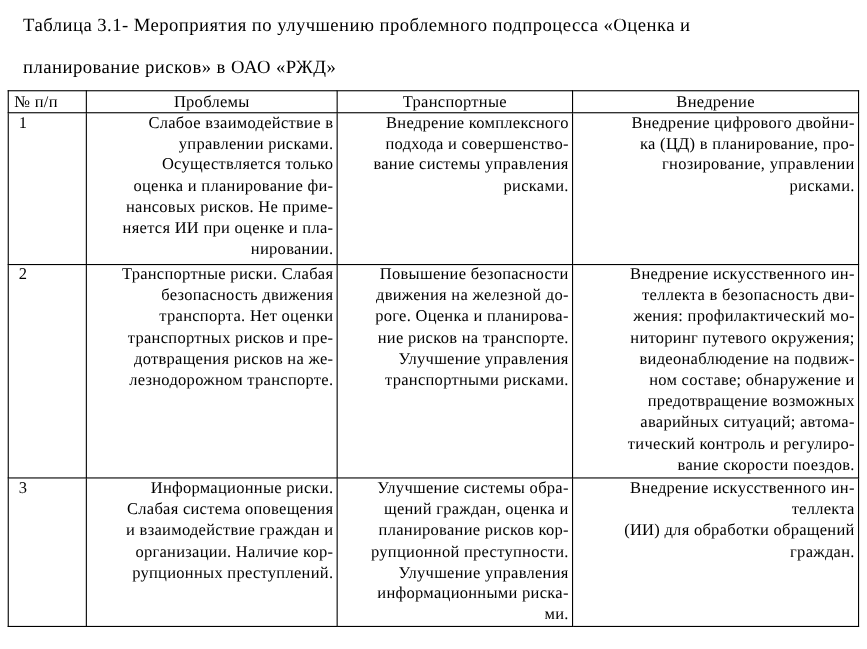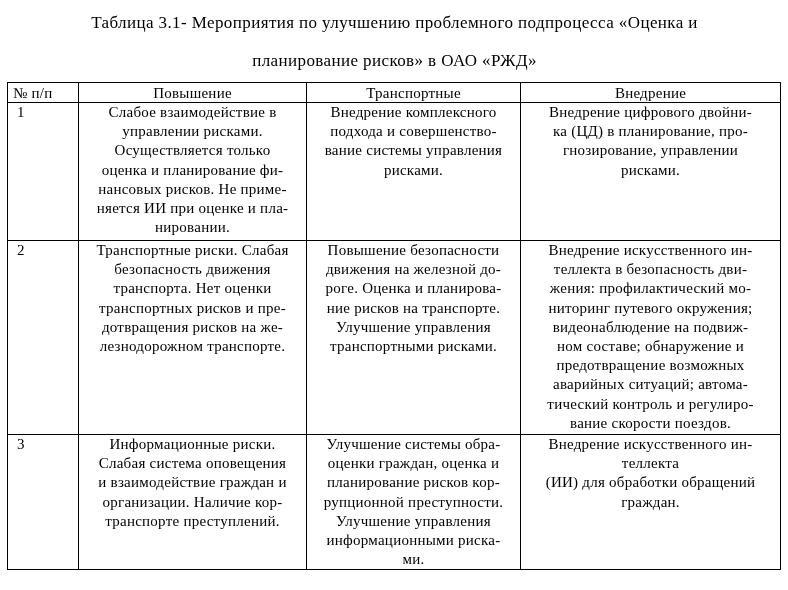--- a/index.html
+++ b/index.html
@@ -13,21 +13,20 @@
     color: #000000;
     font-family: "Liberation Serif", "DejaVu Serif", serif;
     overflow: hidden;
   }
   .caption {
     margin: 4px 20px 0 21px;
     font-size: 17px;
     line-height: 38px;
     letter-spacing: 0.4px;
     white-space: pre-line;
-    text-align: center;
   }
   table.risk-table {
     border-collapse: collapse;
     table-layout: fixed;
     margin-left: 7px;
     margin-top: 2px;
     width: 773px;
   }
   table.risk-table th,
   table.risk-table td {
@@ -46,21 +45,21 @@
     text-align: center;
     vertical-align: middle;
     line-height: 18px;
   }
   thead th.num-header {
     text-align: left;
     padding-left: 5px;
   }
   tbody td {
     vertical-align: top;
-    text-align: center;
+    text-align: right;
     line-height: 19.2px;
     white-space: pre-line;
     padding-top: 1px;
   }
   tbody td.num-cell {
     text-align: left;
     padding-left: 9px;
   }
 </style>
 </head>
@@ -72,21 +71,21 @@
 <table class="risk-table">
   <colgroup>
     <col style="width:71px">
     <col style="width:228px">
     <col style="width:214px">
     <col style="width:260px">
   </colgroup>
   <thead>
     <tr class="header-row">
       <th class="num-header">№ п/п</th>
-      <th>Повышение</th>
+      <th>Проблемы</th>
       <th>Транспортные</th>
       <th>Внедрение</th>
     </tr>
   </thead>
   <tbody>
     <tr class="row-1">
       <td class="num-cell">1</td>
       <td>Слабое взаимодействие в
 управлении рисками.
 Осуществляется только
@@ -127,23 +126,23 @@
 аварийных ситуаций; автома-
 тический контроль и регулиро-
 вание скорости поездов.</td>
     </tr>
     <tr class="row-3">
       <td class="num-cell">3</td>
       <td>Информационные риски.
 Слабая система оповещения
 и взаимодействие граждан и
 организации. Наличие кор-
-транспорте преступлений.</td>
+рупционных преступлений.</td>
       <td>Улучшение системы обра-
-оценки граждан, оценка и
+щений граждан, оценка и
 планирование рисков кор-
 рупционной преступности.
 Улучшение управления
 информационными риска-
 ми.</td>
       <td>Внедрение искусственного ин-
 теллекта
 (ИИ) для обработки обращений
 граждан.</td>
     </tr>

